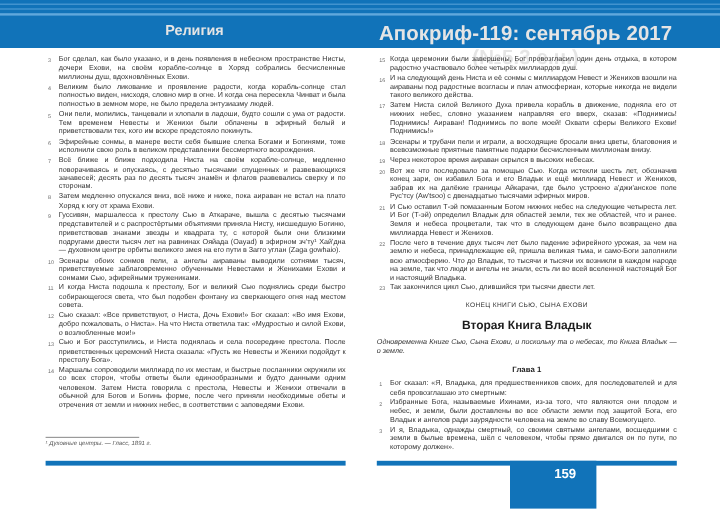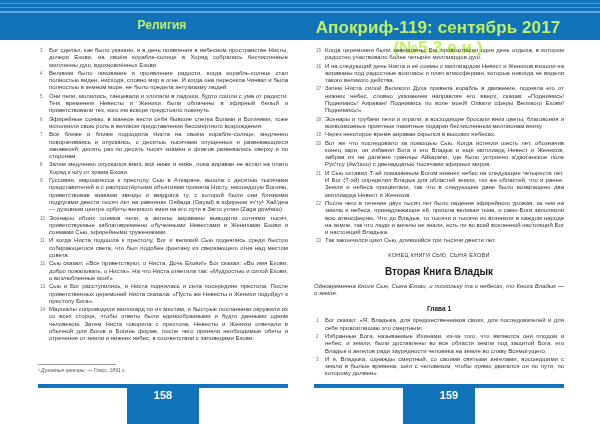--- a/index.html
+++ b/index.html
@@ -4,21 +4,21 @@
 <style>
   html,body{margin:0;padding:0;}
   .spread{position:relative;width:600px;height:424px;background:#ffffff;overflow:hidden;
           font-family:"Liberation Sans",sans-serif;}
   
   .header{position:absolute;top:0;left:0;width:600px;height:40px;background:#1173b9;}
   .stripe{position:absolute;left:0;width:600px;background:#4f9cd4;height:1px;}
   .stripe.s1{top:3px;}
   .stripe.s2{top:7px;}
   .stripe.s3{top:11px;height:2px;background:#60a8dc;}
-  .htitle{position:absolute;top:18px;color:#bef264;font-weight:bold;text-align:center;width:252px;}
+  .htitle{position:absolute;top:18px;color:#e5e5e5;font-weight:bold;text-align:center;width:252px;}
   .htitle.left{left:36px;font-size:12px;}
   .htitle.right{left:312px;font-size:17px;letter-spacing:0.1px;}
   
   .col{position:absolute;top:47px;width:250px;}
   .col.left{left:38px;}
   .col.right{left:314px;}
   .para{display:flex;margin:0 0 1px 0;}
   .pnum{flex:0 0 11px;font-size:4.5px;color:#6b6b6b;padding:1px 0 0 2px;box-sizing:border-box;}
   .ptext{flex:1;font-size:6px;line-height:7.3px;color:#333333;text-align:justify;}
   .end-note{text-align:center;font-size:5.5px;color:#333333;margin-top:7px;letter-spacing:0.3px;}
@@ -29,21 +29,21 @@
   .footnote{position:absolute;top:364px;left:38px;width:250px;}
   .footnote-rule{width:78px;height:1px;background:#9a9a9a;margin-bottom:2px;}
   .footnote-text{font-size:5px;font-style:italic;color:#555555;line-height:6px;}
   
   .footer-bar{position:absolute;top:384px;width:250px;height:4px;background:#1173b9;}
   .footer-bar.left{left:38px;}
   .footer-bar.right{left:314px;}
   .page-tab{position:absolute;top:384px;width:72px;height:40px;background:#1173b9;color:#ffffff;
             font-weight:bold;font-size:11px;text-align:center;padding-top:5px;box-sizing:border-box;}
   .page-tab.left{left:127px;}
-  .page-tab.right{left:403px;padding-left:20px;}
+  .page-tab.right{left:425px;padding-left:20px;}
 </style>
 </head>
 <body>
 
 <div class="spread">
 
   <div class="header">
     <div class="stripe s1"></div>
     <div class="stripe s2"></div>
     <div class="stripe s3"></div>
@@ -159,16 +159,15 @@
         <span class="ptext">Избранные Бога, называемые Ихинами, из-за того, что являются они плодом и небес, и земли, были доставлены во все области земли под защитой Бога, его Владык и ангелов ради заурядности человека на земле во славу Всемогущего.</span>
       </div>
     <div class="para">
         <span class="pnum">3</span>
         <span class="ptext">И я, Владыка, однажды смертный, со своими святыми ангелами, восшедшими с земли в былые времена, шёл с человеком, чтобы прямо двигался он по пути, по которому должен».</span>
       </div>
   </div>
 
   <div class="footer-bar left"></div>
   <div class="footer-bar right"></div>
-  <div class="page-tab left">158</div>
   <div class="page-tab right">159</div>
 
 </div>
 
 </body></html>

